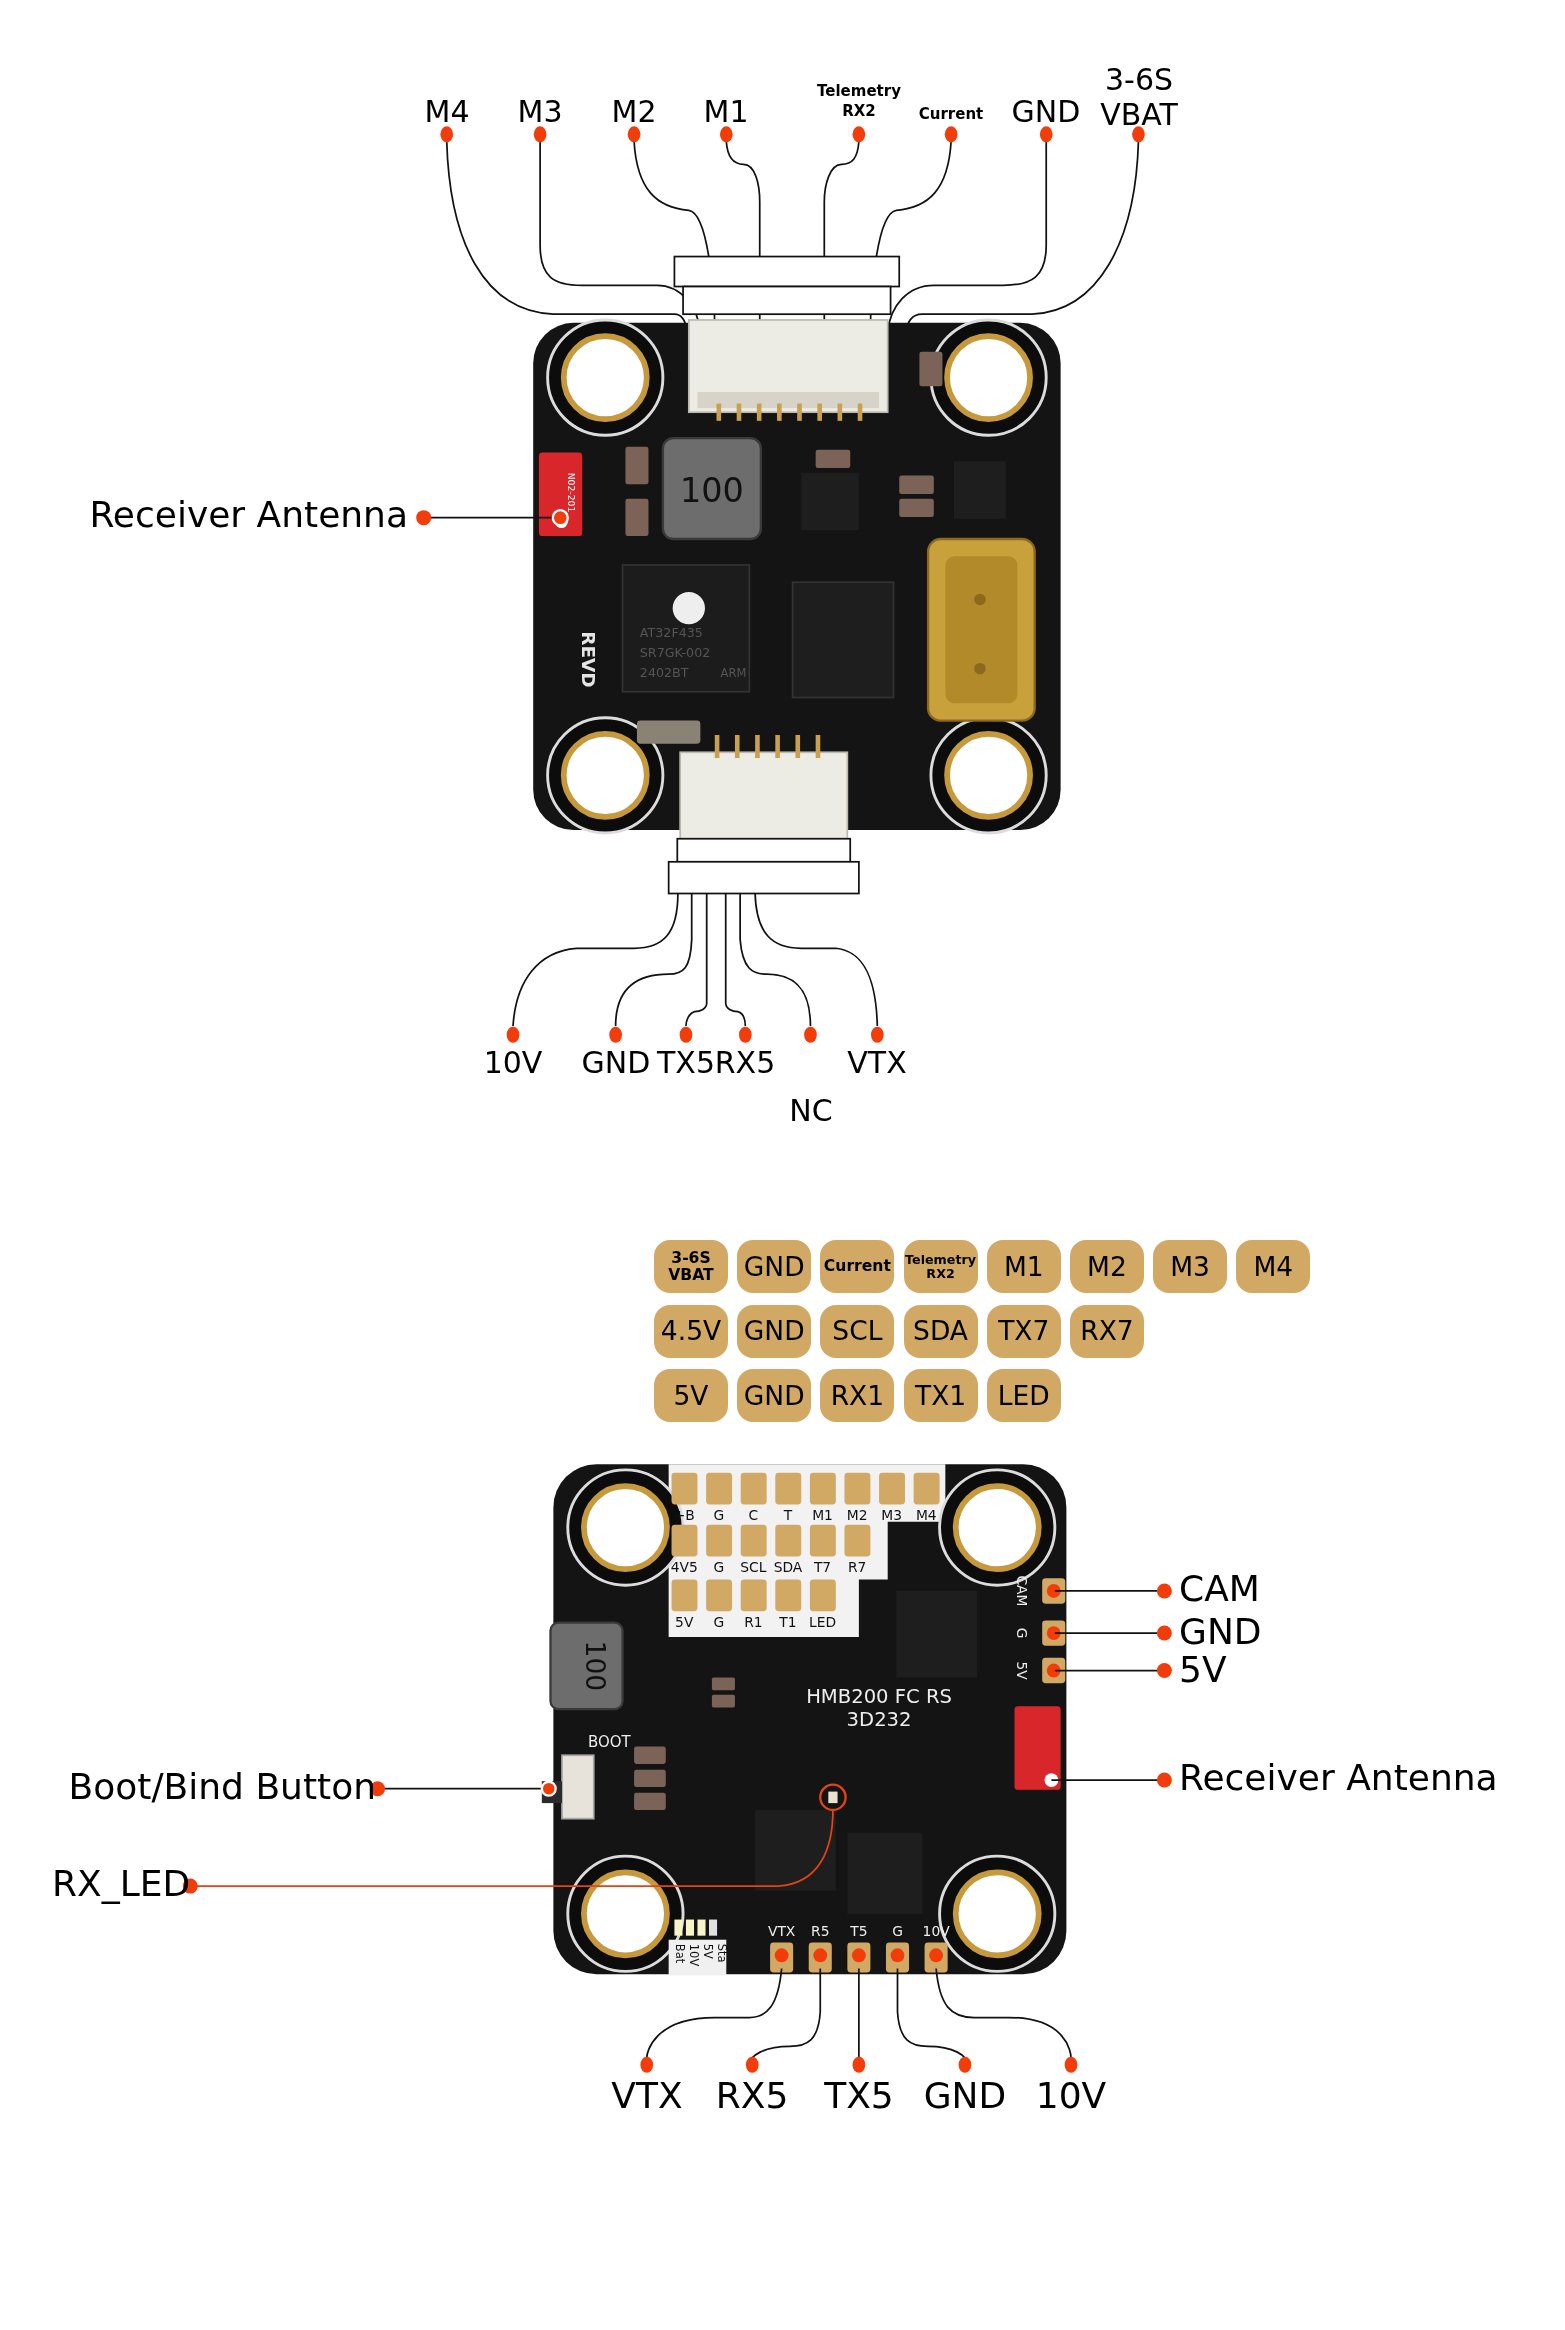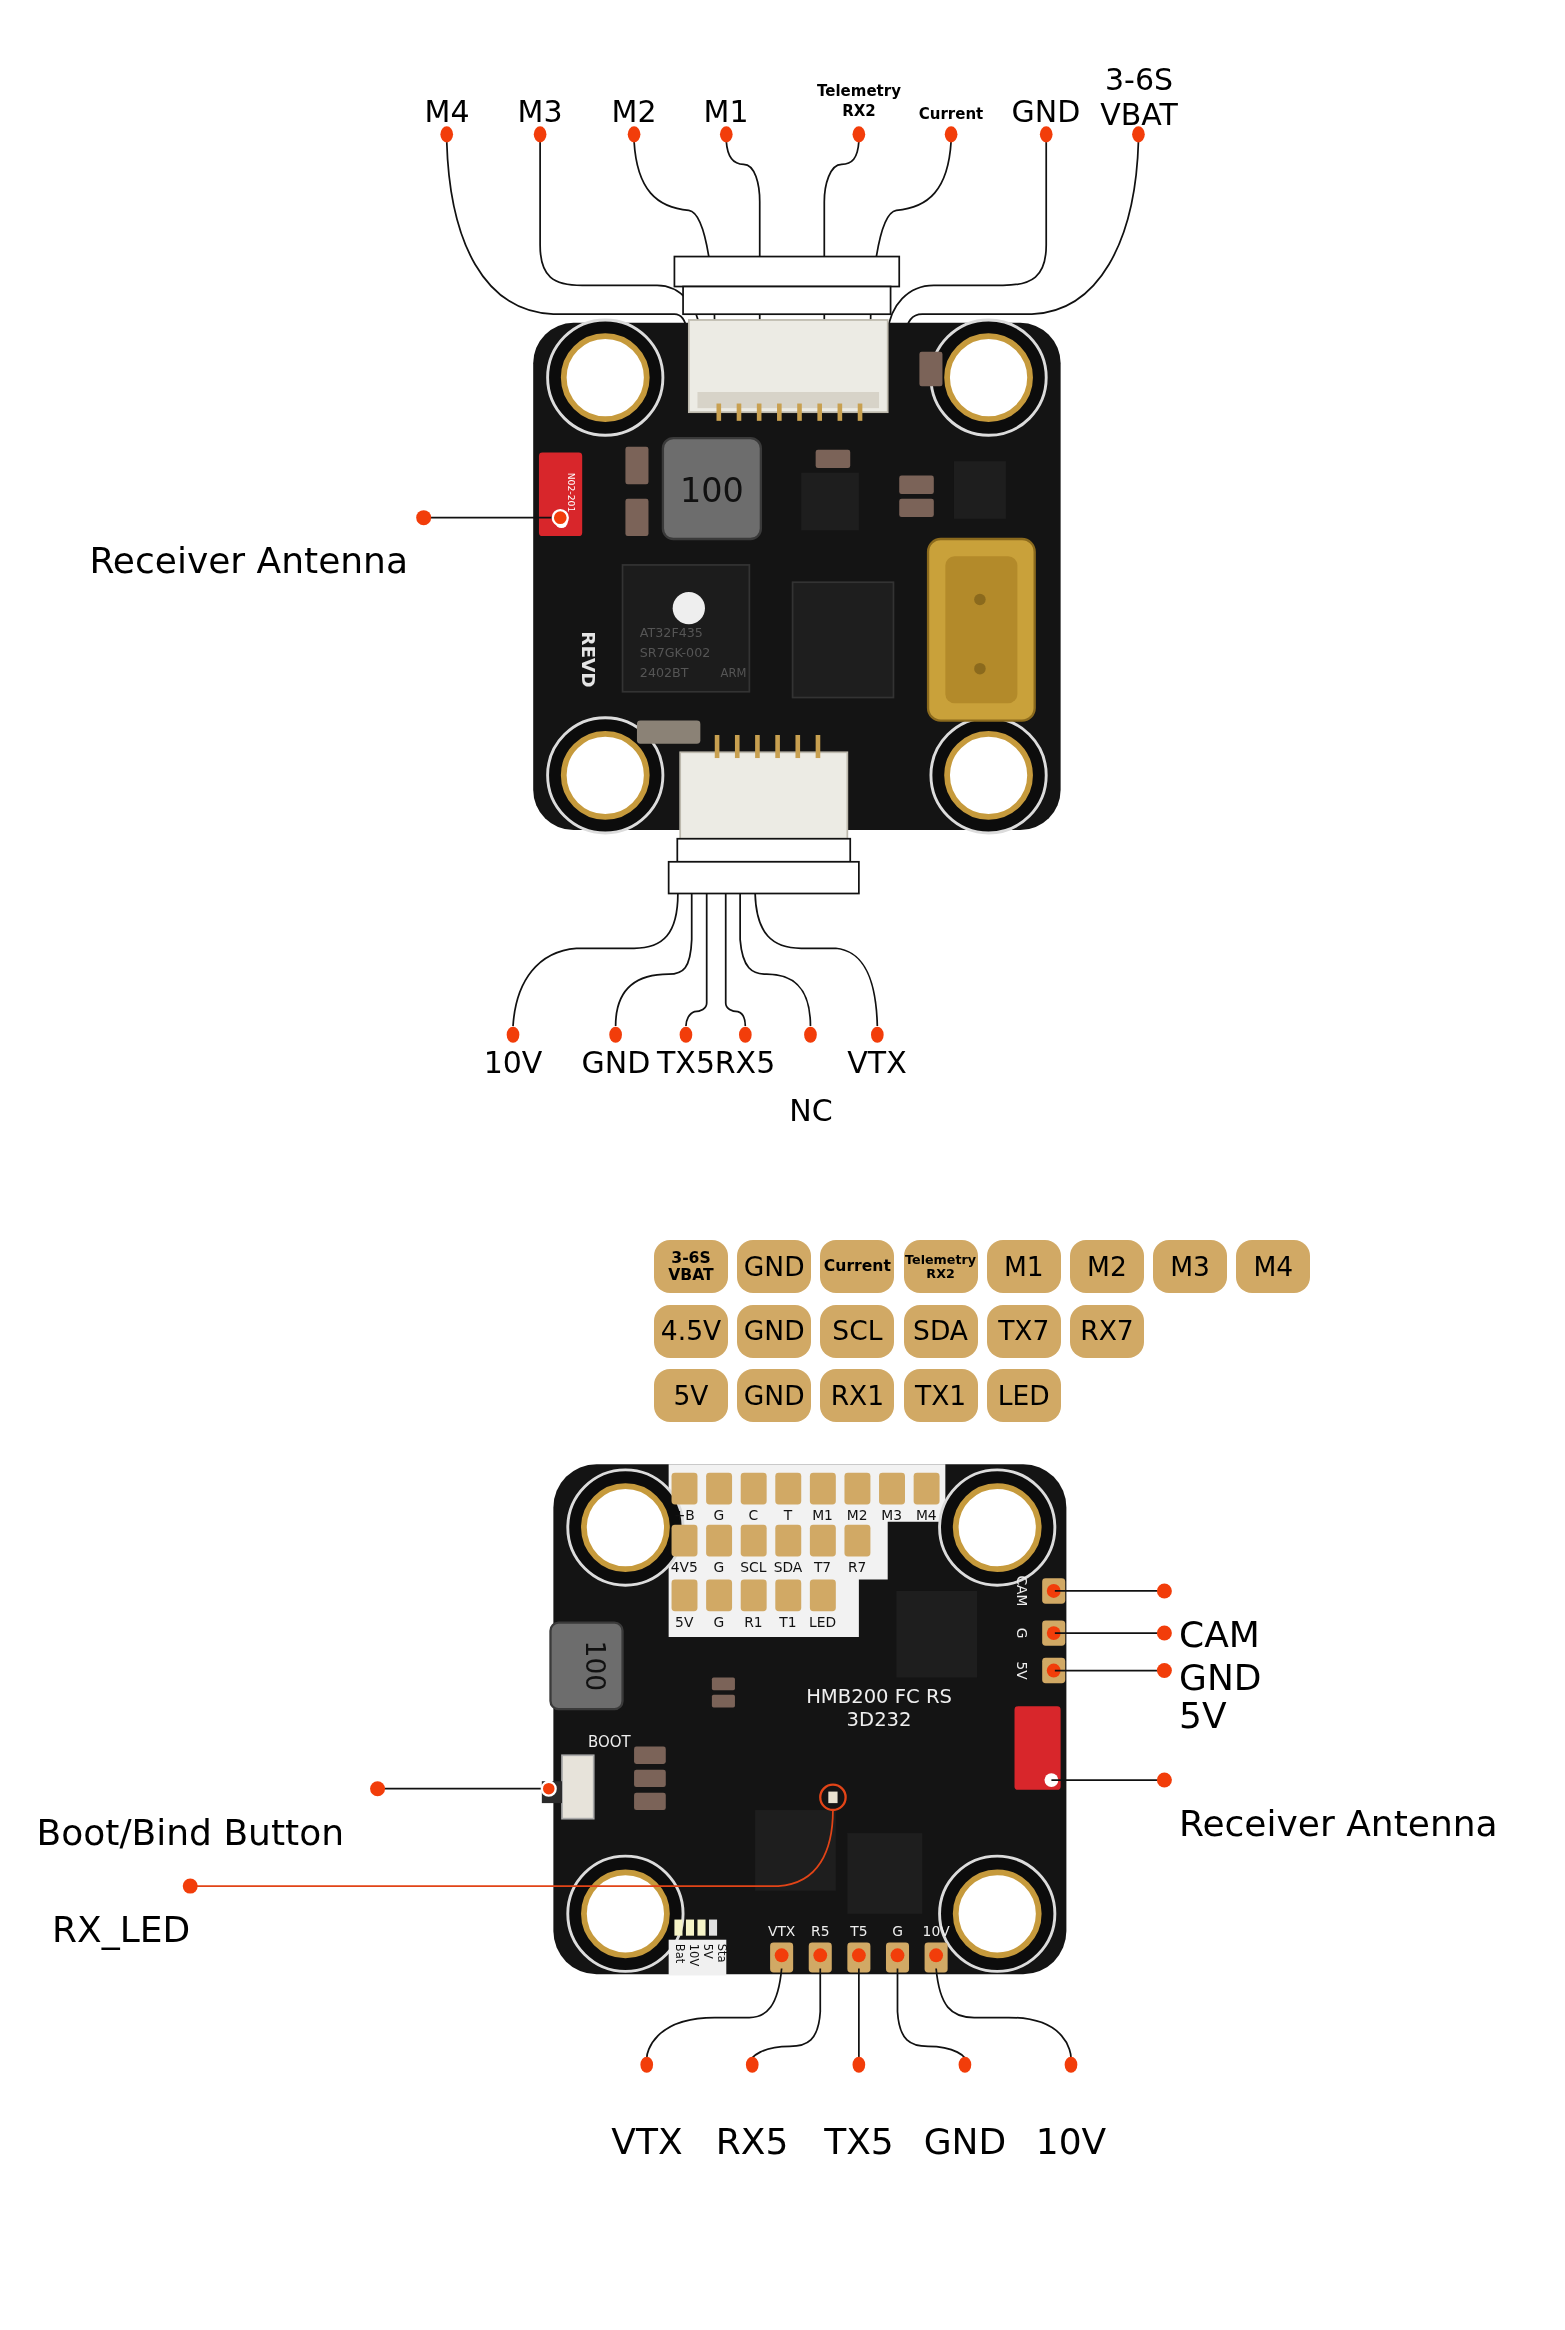--- a/index.html
+++ b/index.html
@@ -3,21 +3,21 @@
 <meta charset="utf-8">
 <style>
   html,body{margin:0;padding:0;background:#fff;}
   body{width:1565px;height:2330px;position:relative;overflow:hidden;font-family:"DejaVu Sans",sans-serif;}
   #stage{position:absolute;left:0;top:0;width:1565px;height:2330px;}
   .lbl{position:absolute;color:#000;font-size:30px;line-height:1;white-space:nowrap;transform:translateX(-50%);font-family:"DejaVu Sans",sans-serif;}
   .lbl.small{font-size:15px;font-weight:bold;text-align:center;line-height:1.35;}
   .lbl.two{text-align:center;line-height:1.15;}
   .lbl.left{transform:none;}
   .lbl.right{transform:translateX(-100%);}
-  .lbl.big{font-size:36px;margin-top:46px;}
+  .lbl.big{font-size:36px;}
   .badges{position:absolute;left:654px;top:1240px;}
   .badge-row{display:flex;gap:9.2px;margin-bottom:11.5px;}
   .badge{width:74px;height:53px;border-radius:16px;background:#d1a965;display:flex;align-items:center;justify-content:center;text-align:center;font-size:26.5px;color:#000;line-height:1.05;}
   .badge.tiny{font-size:12.7px;font-weight:bold;}
   .badge.tiny2{font-size:15.6px;font-weight:bold;}
   svg text{font-family:"DejaVu Sans",sans-serif;}
 </style>
 </head>
 <body>
 
@@ -470,21 +470,21 @@
           </div>
         </div>
       </div>
     </div>
 
 
 <div class="lbl left big" style="left:1179px;top:1571px">CAM</div>
 <div class="lbl left big" style="left:1179px;top:1614px">GND</div>
 <div class="lbl left big" style="left:1179px;top:1652px">5V</div>
 <div class="lbl left big" style="left:1179px;top:1760px">Receiver Antenna</div>
-<div class="lbl right big" style="left:344px;top:1769px">Boot/Bind Button</div>
+<div class="lbl right big" style="left:376px;top:1769px">Boot/Bind Button</div>
 <div class="lbl left big" style="left:52px;top:1866px">RX_LED</div>
 
 <div class="lbl big" style="left:647px;top:2078px">VTX</div>
 <div class="lbl big" style="left:752px;top:2078px">RX5</div>
 <div class="lbl big" style="left:859px;top:2078px">TX5</div>
 <div class="lbl big" style="left:965px;top:2078px">GND</div>
 <div class="lbl big" style="left:1071px;top:2078px">10V</div>
 </div>
 
 

